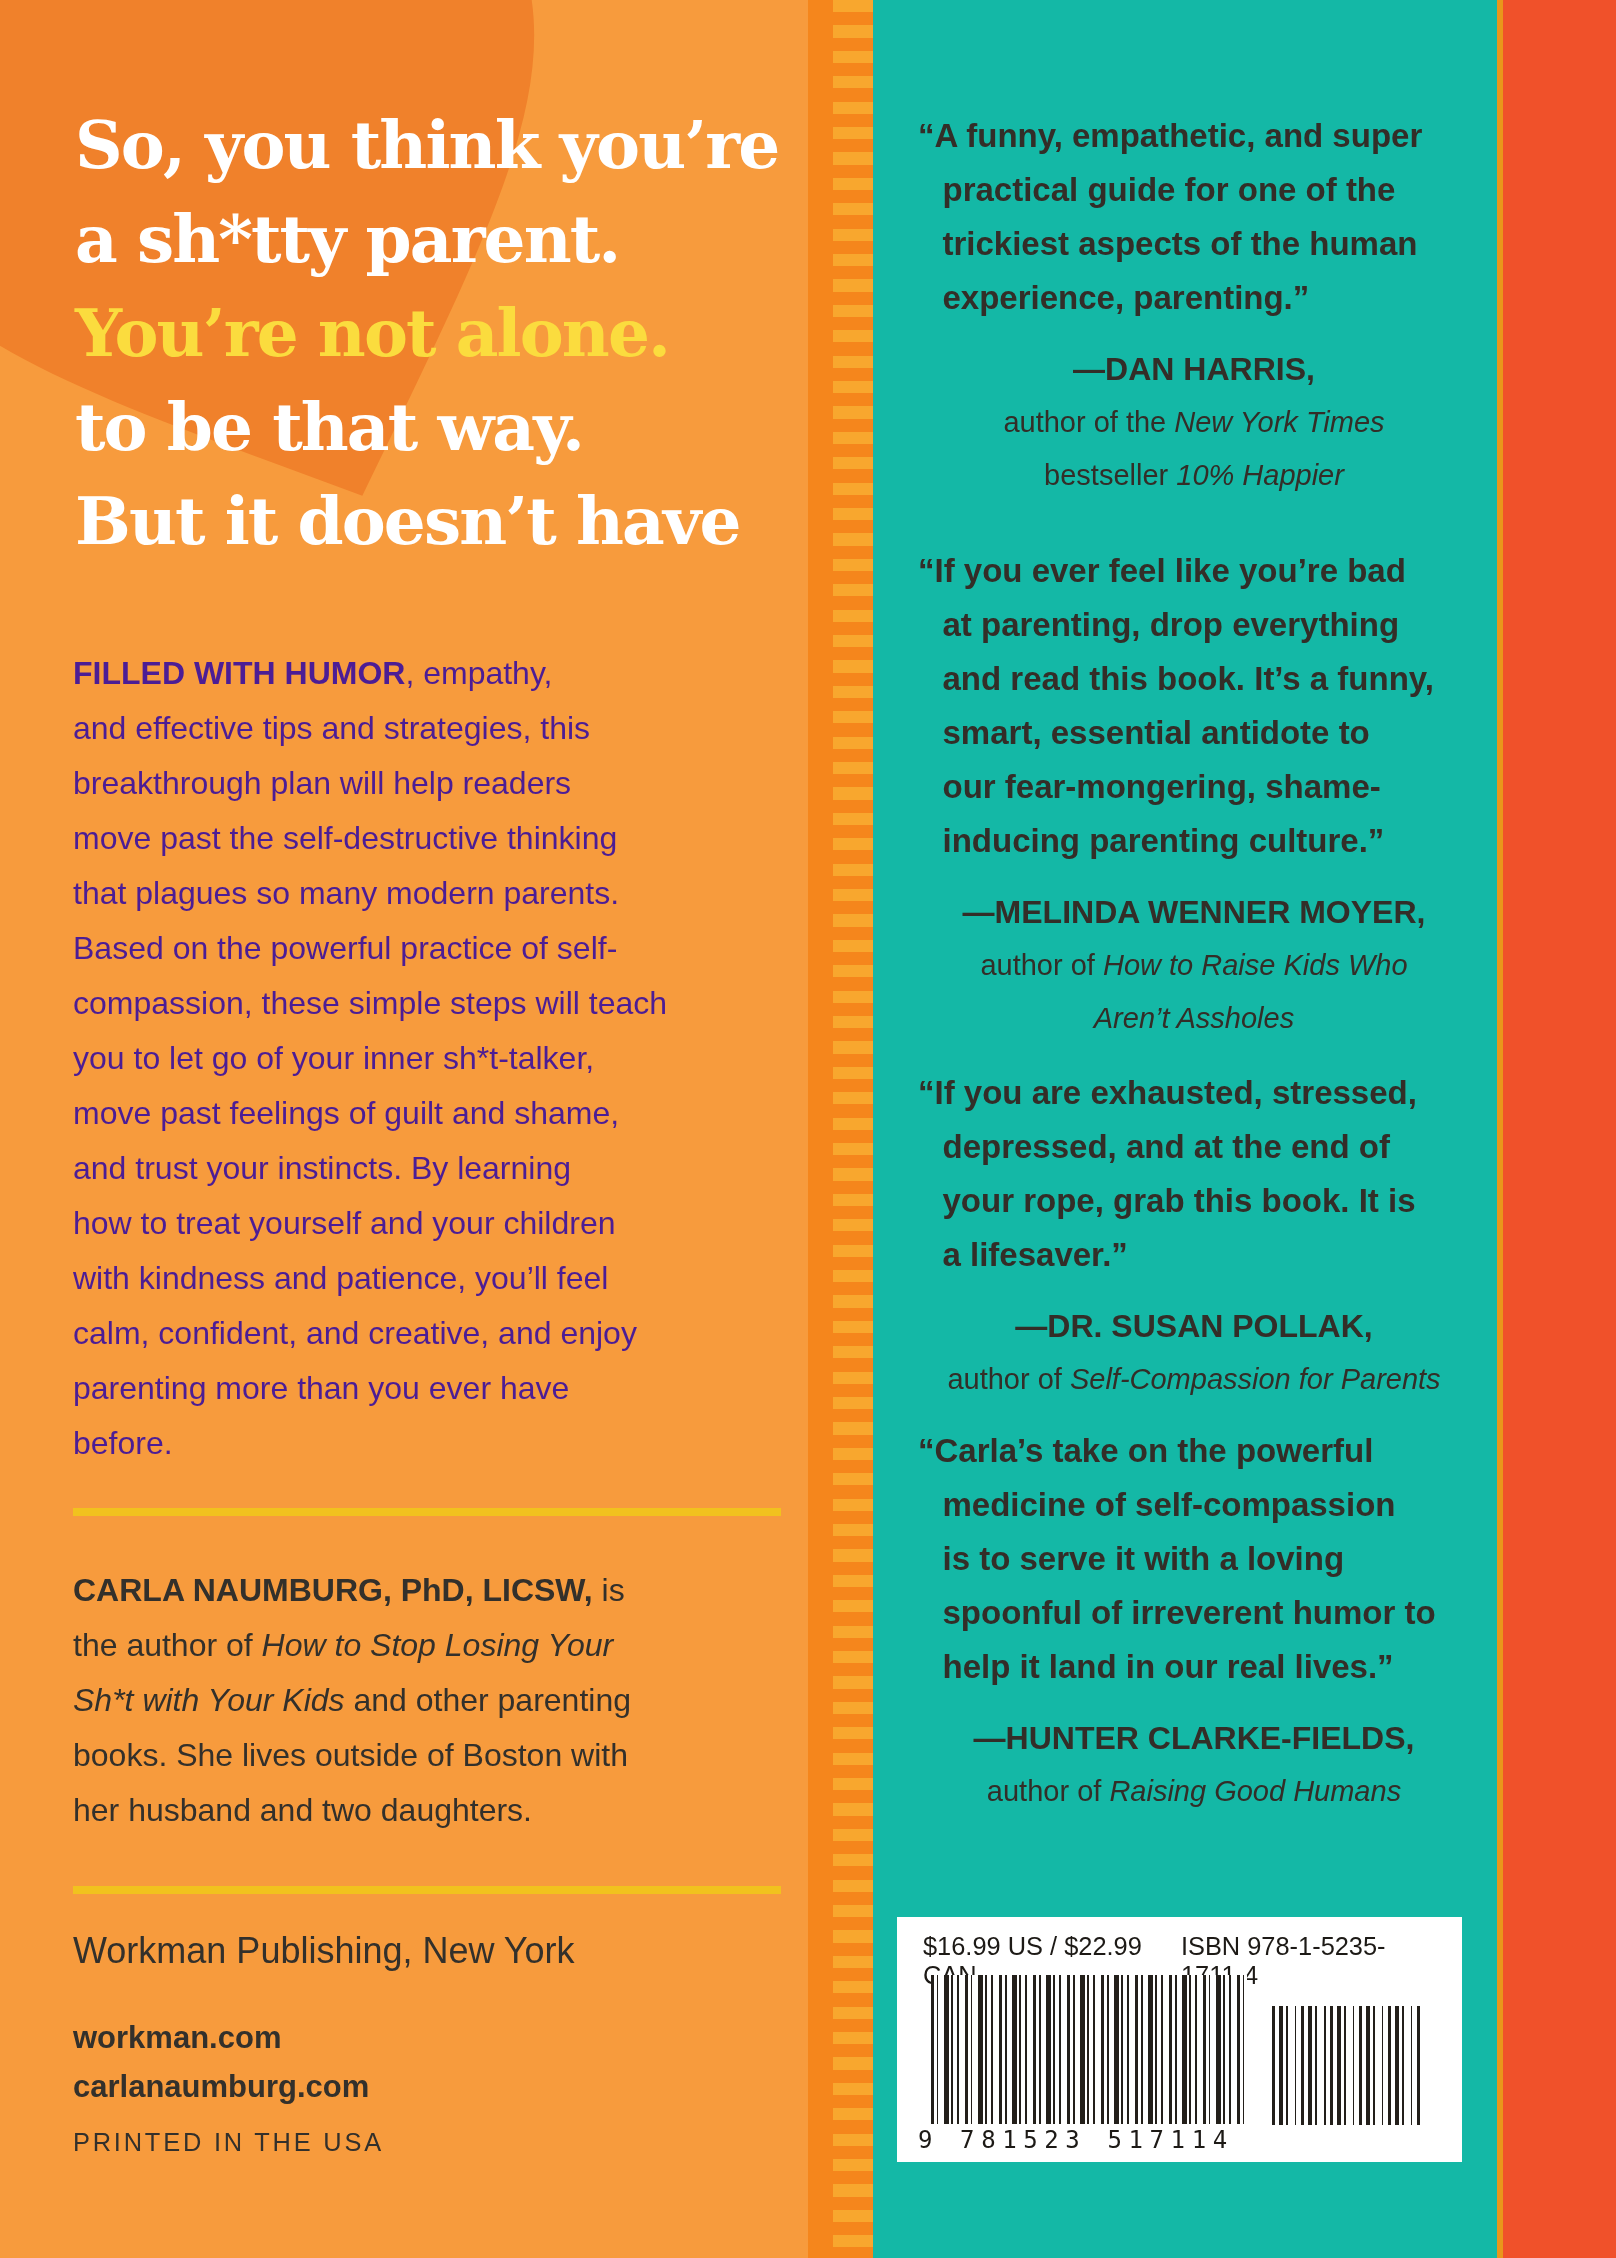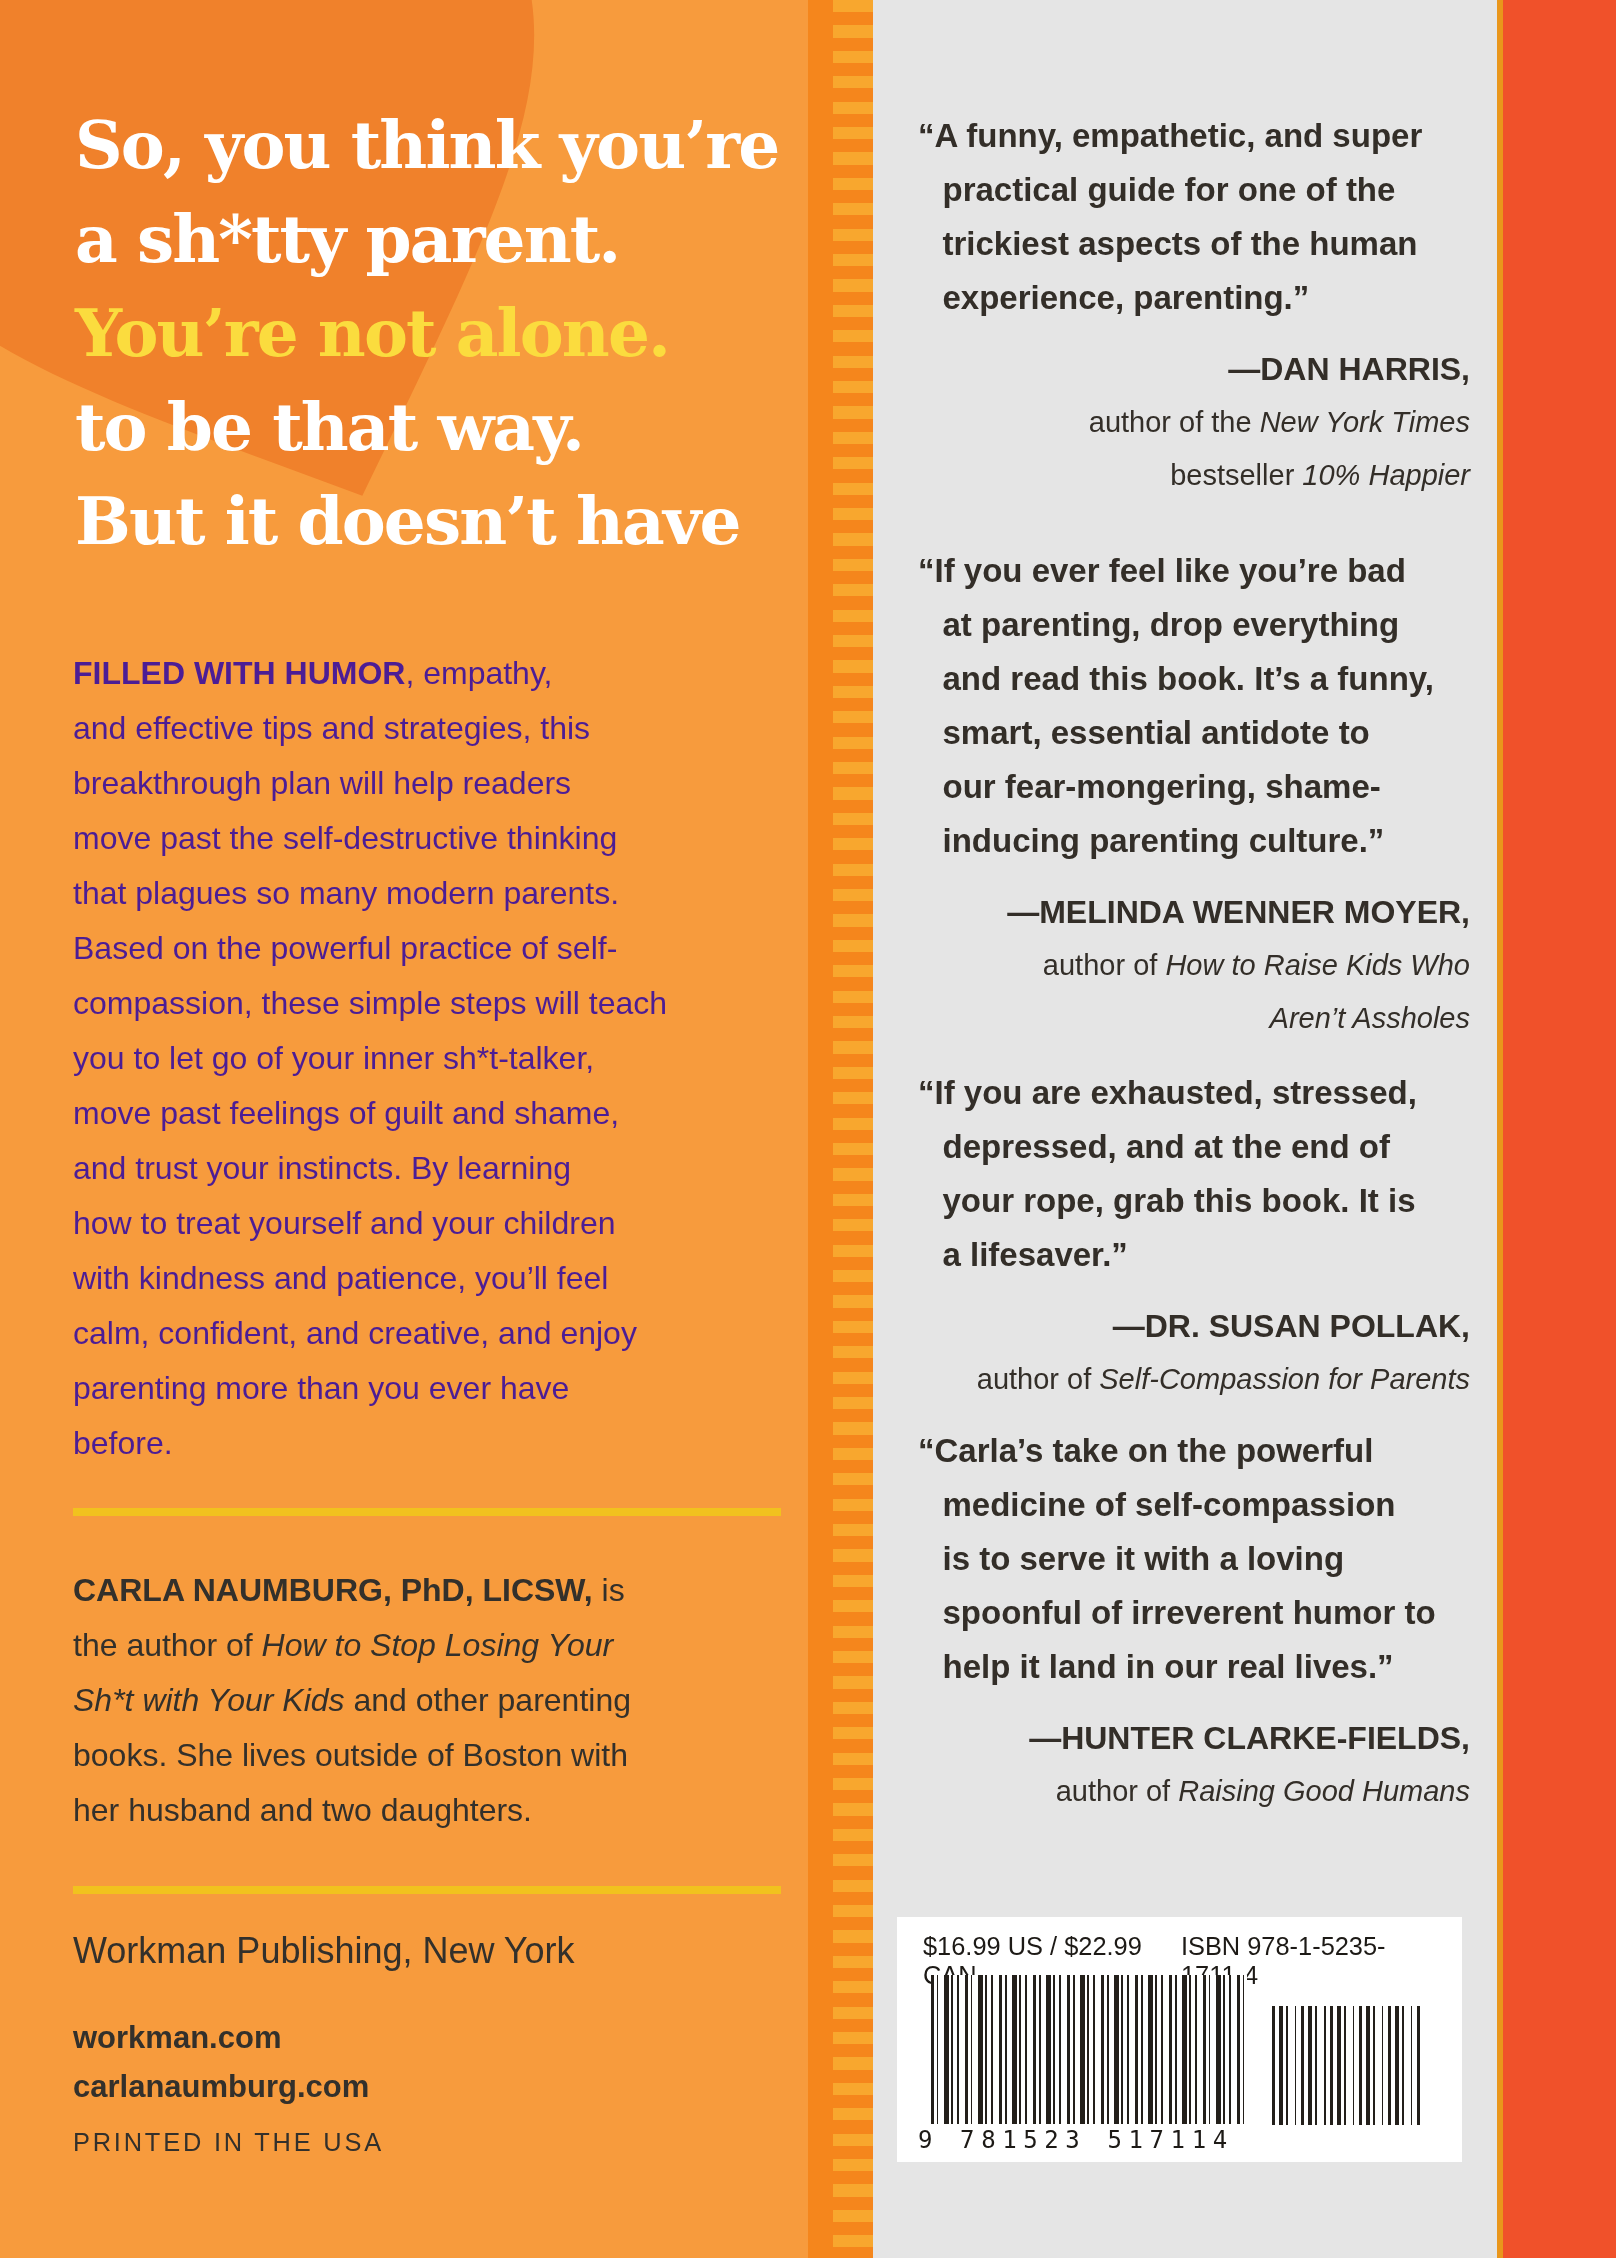--- a/index.html
+++ b/index.html
@@ -33,21 +33,21 @@
   .publisher{position:absolute;left:73px;top:1930px;font-size:36px;color:#33302B;}
   .websites{position:absolute;left:73px;top:1989px;font-size:31px;line-height:49px;
         font-weight:700;color:#33302B;margin-top:24px;}
   .printed{position:absolute;left:73px;top:2128px;font-size:25.4px;letter-spacing:2.8px;
         color:#33302B;}
   
   .quote-group{position:absolute;left:45px;width:552px;}
   .qg0{top:109px;} .qg1{top:544px;} .qg2{top:1066px;} .qg3{top:1424px;}
   .quote-text{font-size:33px;line-height:54px;font-weight:700;color:#332E28;
         white-space:pre-line;padding-left:24.5px;text-indent:-24.5px;}
-  .attr{margin-top:17px;text-align:right;}
+  .attr{margin-top:17px;text-align:center;}
   .attr-name{font-size:32px;line-height:54px;font-weight:700;color:#332E28;}
   .attr-detail-line{font-size:29px;line-height:53px;color:#332E28;}
   
   .barcode-panel{position:absolute;left:897px;top:1917px;width:565px;height:245px;}
   .bc-top{position:absolute;left:26px;right:21px;top:15px;display:flex;
         justify-content:space-between;font-size:25.4px;color:#1D1A16;}
   .bc-bars-main{position:absolute;left:34px;top:58px;width:316px;height:149px;
         background:repeating-linear-gradient(90deg,
           #231F1A 0 2.8px,#fff 2.8px 5.6px,#231F1A 5.6px 7.5px,#fff 7.5px 13px,
           #231F1A 13px 18px,#fff 18px 20px,#231F1A 20px 21.7px,#fff 21.7px 26px,
@@ -112,21 +112,21 @@
     <div class="websites">
         <div>workman.com</div>
         <div>carlanaumburg.com</div>
       </div>
 
     <div class="printed">PRINTED IN THE USA</div>
   </div>
 
   <div class="gutter" style="background: rgb(245, 134, 28);"></div>
 
-  <div class="right-panel" style="background: #e5e5e5;">
+  <div class="right-panel" style="background: #14b8a6;">
     <div id="quotes">
         <div class="quote-group qg0">
           <div class="quote-text">“A funny, empathetic, and super
 practical guide for one of the
 trickiest aspects of the human
 experience, parenting.”</div>
           <div class="attr">
             <div class="attr-name">—DAN HARRIS,</div>
             <div class="attr-detail-line"><span>author of the </span><span class="i">New York Times</span></div>
             <div class="attr-detail-line"><span>bestseller </span><span class="i">10% Happier</span></div>

